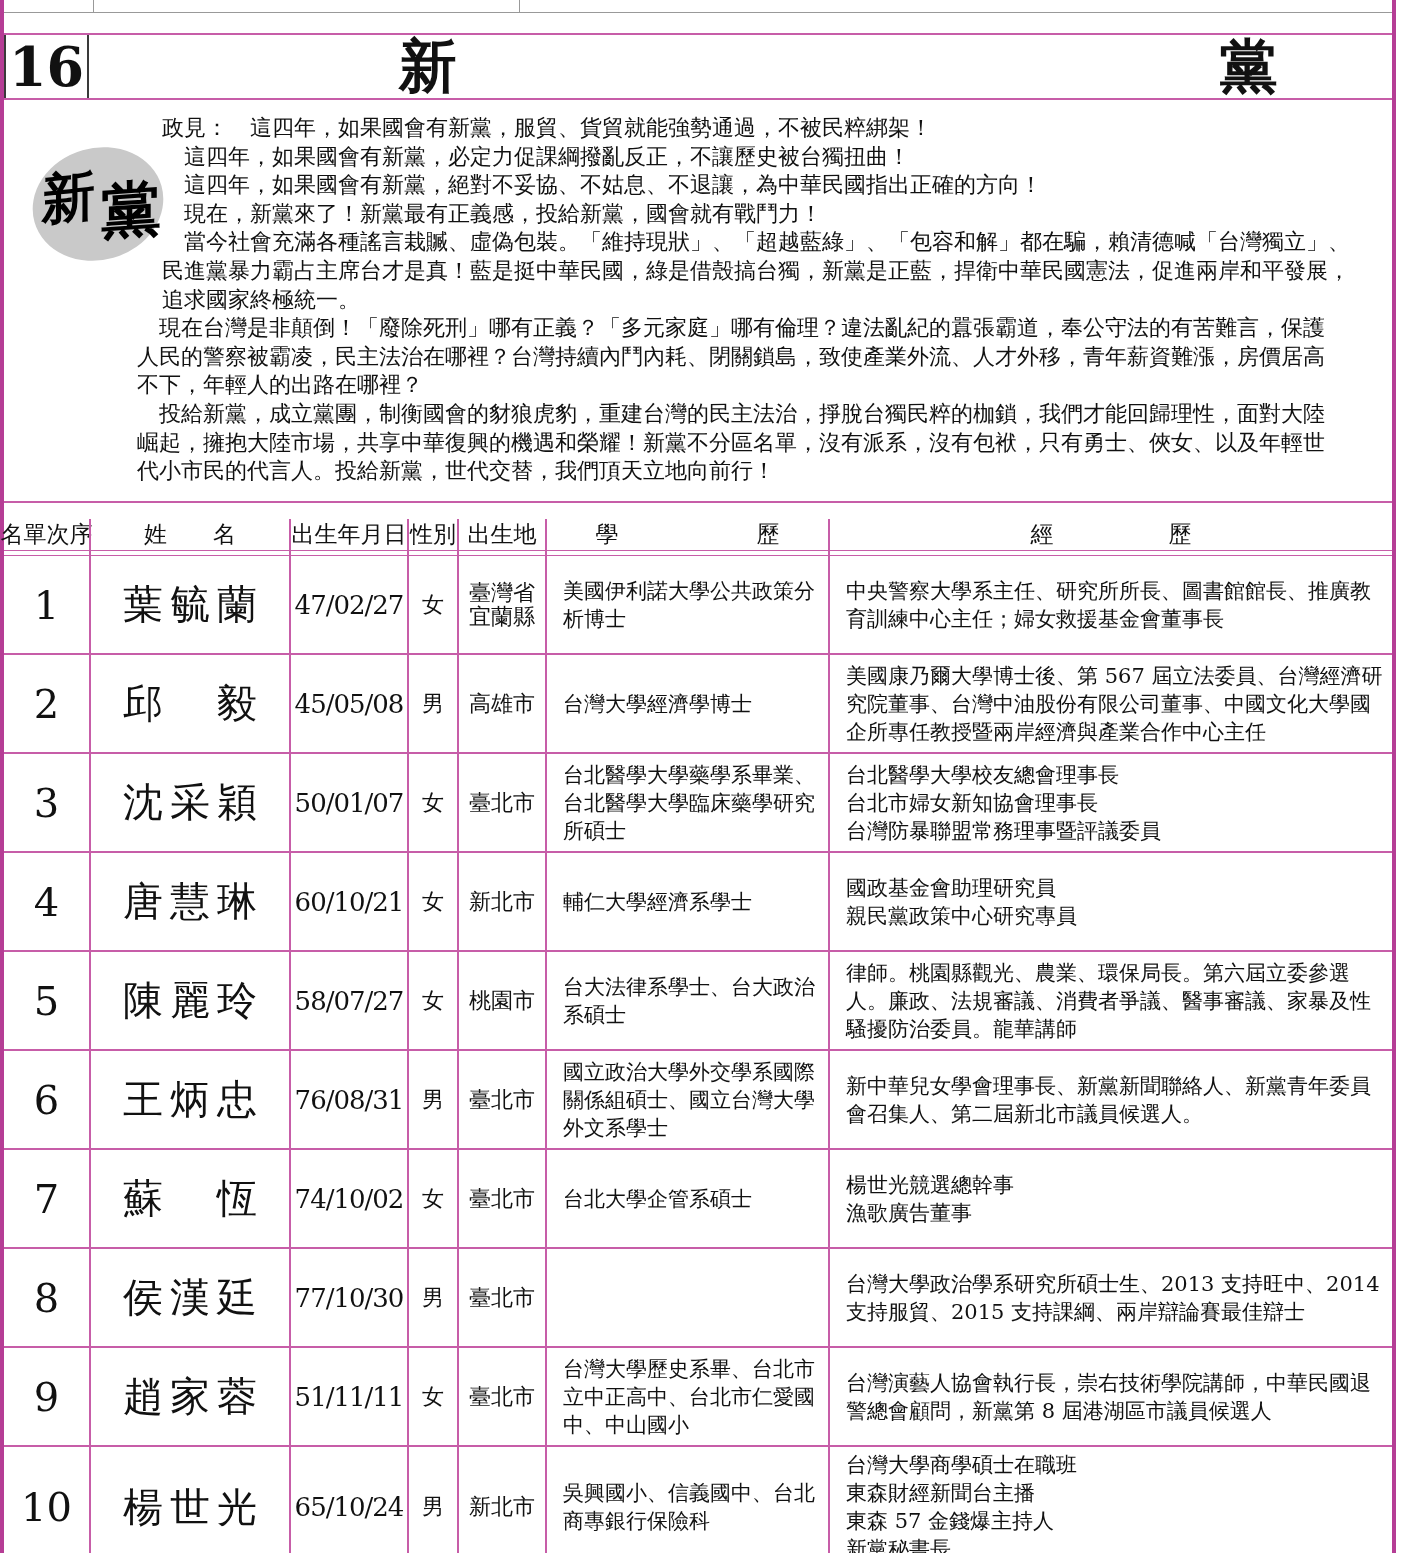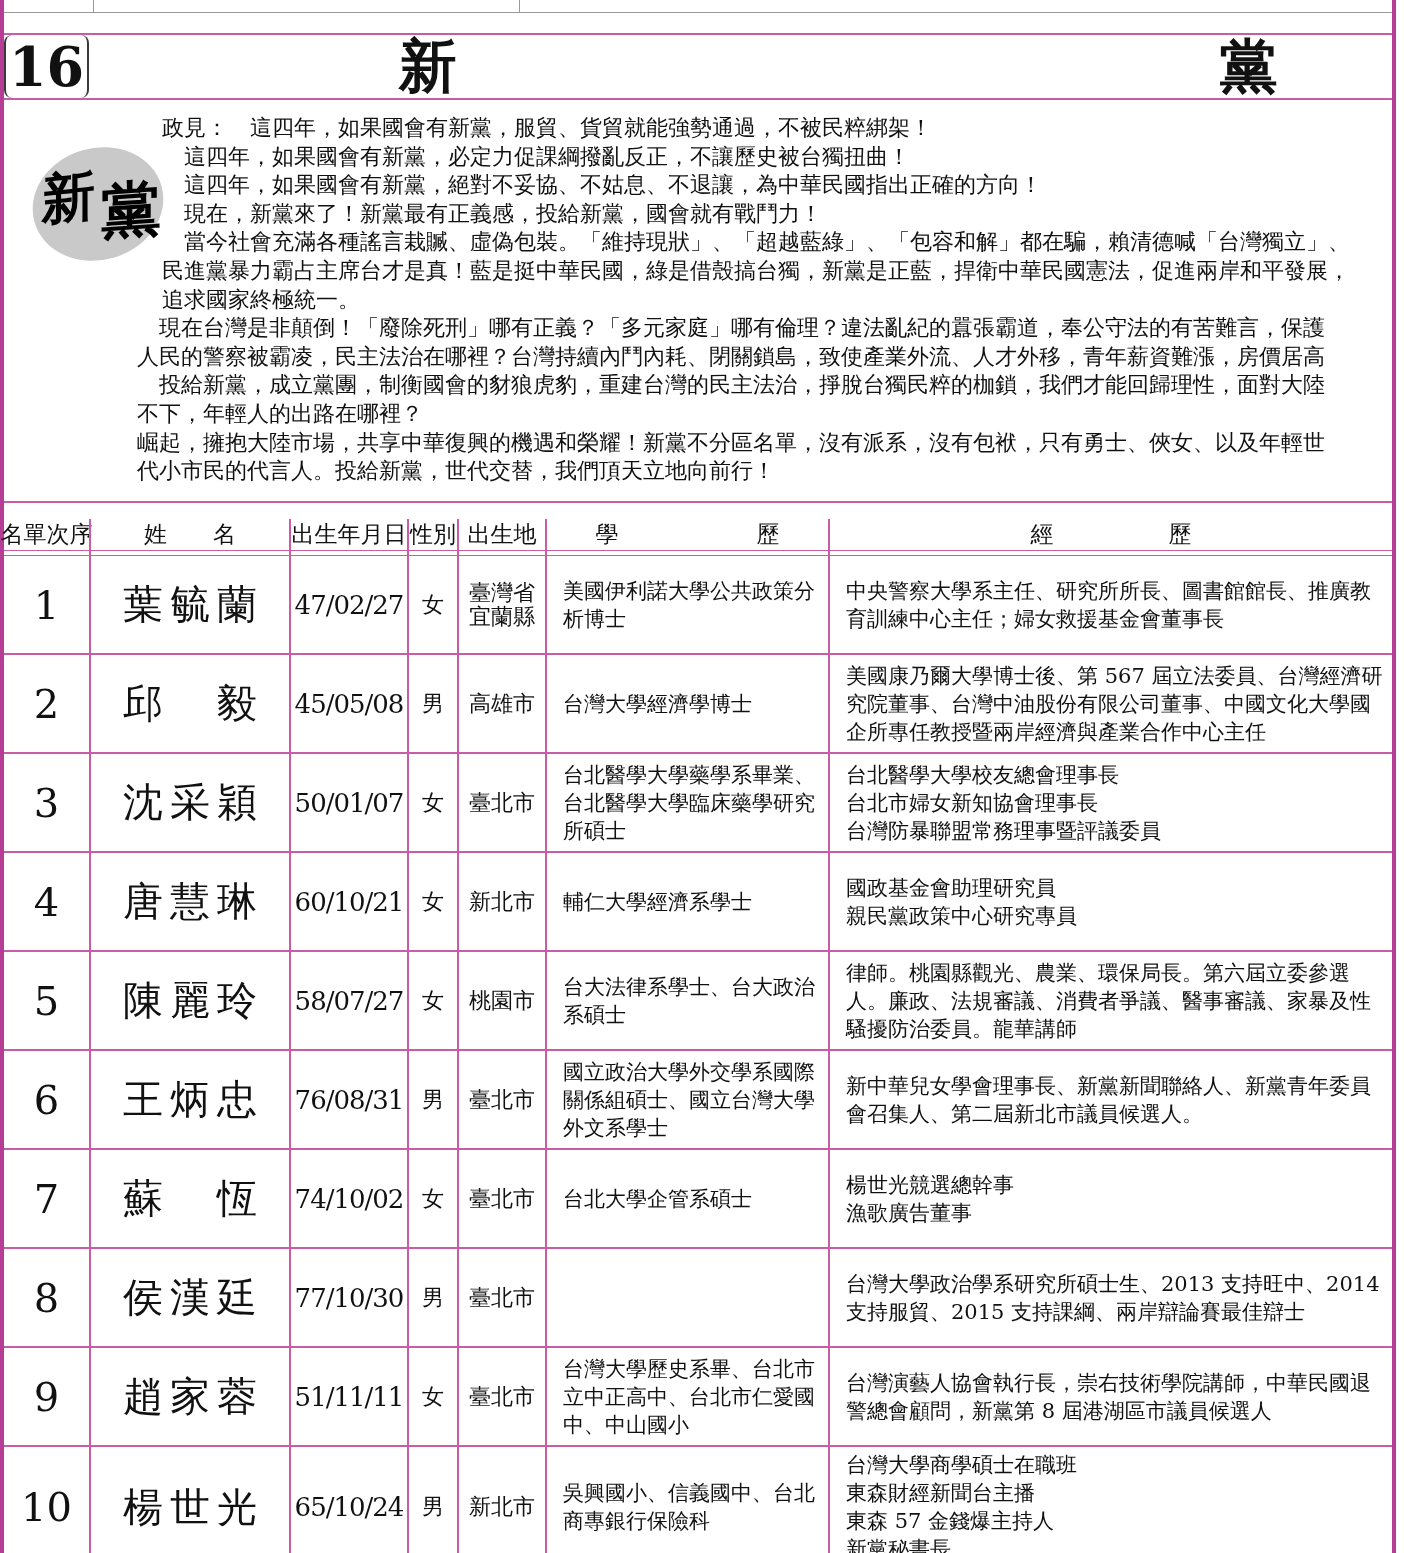--- a/index.html
+++ b/index.html
@@ -30,21 +30,21 @@
     height:63px;
     border-top:2px solid var(--line);
     border-bottom:2px solid var(--line);
   }
   .numcell{
     width:85px;
     border-left:2px solid var(--dark);
     border-right:2px solid var(--dark);
     box-sizing:border-box;
     display:flex;align-items:center;justify-content:center;
-    font-size:54px;font-weight:bold;border-radius:8px;
+    font-size:54px;font-weight:bold;
   }
   .partycell{flex:1;position:relative;}
   .partycell .pchar{
     position:absolute;top:50%;
     transform:translate(-50%,-50%);
     font-size:58px;font-weight:bold;
   }
   .pchar.c1{left:26%;}
   .pchar.c2{left:89%;}
   
@@ -128,22 +128,22 @@
     <div class="plines">
       <div class="pline pA">政見：　這四年，如果國會有新黨，服貿、貨貿就能強勢通過，不被民粹綁架！</div>
       <div class="pline pA">　這四年，如果國會有新黨，必定力促課綱撥亂反正，不讓歷史被台獨扭曲！</div>
       <div class="pline pA">　這四年，如果國會有新黨，絕對不妥協、不姑息、不退讓，為中華民國指出正確的方向！</div>
       <div class="pline pA">　現在，新黨來了！新黨最有正義感，投給新黨，國會就有戰鬥力！</div>
       <div class="pline pA">　當今社會充滿各種謠言栽贓、虛偽包裝。「維持現狀」、「超越藍綠」、「包容和解」都在騙，賴清德喊「台灣獨立」、</div>
       <div class="pline pA">民進黨暴力霸占主席台才是真！藍是挺中華民國，綠是借殼搞台獨，新黨是正藍，捍衛中華民國憲法，促進兩岸和平發展，</div>
       <div class="pline pA">追求國家終極統一。</div>
       <div class="pline pB">　現在台灣是非顛倒！「廢除死刑」哪有正義？「多元家庭」哪有倫理？違法亂紀的囂張霸道，奉公守法的有苦難言，保護</div>
       <div class="pline pB">人民的警察被霸凌，民主法治在哪裡？台灣持續內鬥內耗、閉關鎖島，致使產業外流、人才外移，青年薪資難漲，房價居高</div>
+      <div class="pline pB">不下，年輕人的出路在哪裡？</div>
       <div class="pline pB">　投給新黨，成立黨團，制衡國會的豺狼虎豹，重建台灣的民主法治，掙脫台獨民粹的枷鎖，我們才能回歸理性，面對大陸</div>
-      <div class="pline pB">不下，年輕人的出路在哪裡？</div>
       <div class="pline pB">崛起，擁抱大陸市場，共享中華復興的機遇和榮耀！新黨不分區名單，沒有派系，沒有包袱，只有勇士、俠女、以及年輕世</div>
       <div class="pline pB">代小市民的代言人。投給新黨，世代交替，我們頂天立地向前行！</div>
     </div>
   </div>
 
   <div>
     <div class="row hrow">
       <div>名單次序</div>
       <div>姓　　名</div>
       <div>出生年月日</div>

